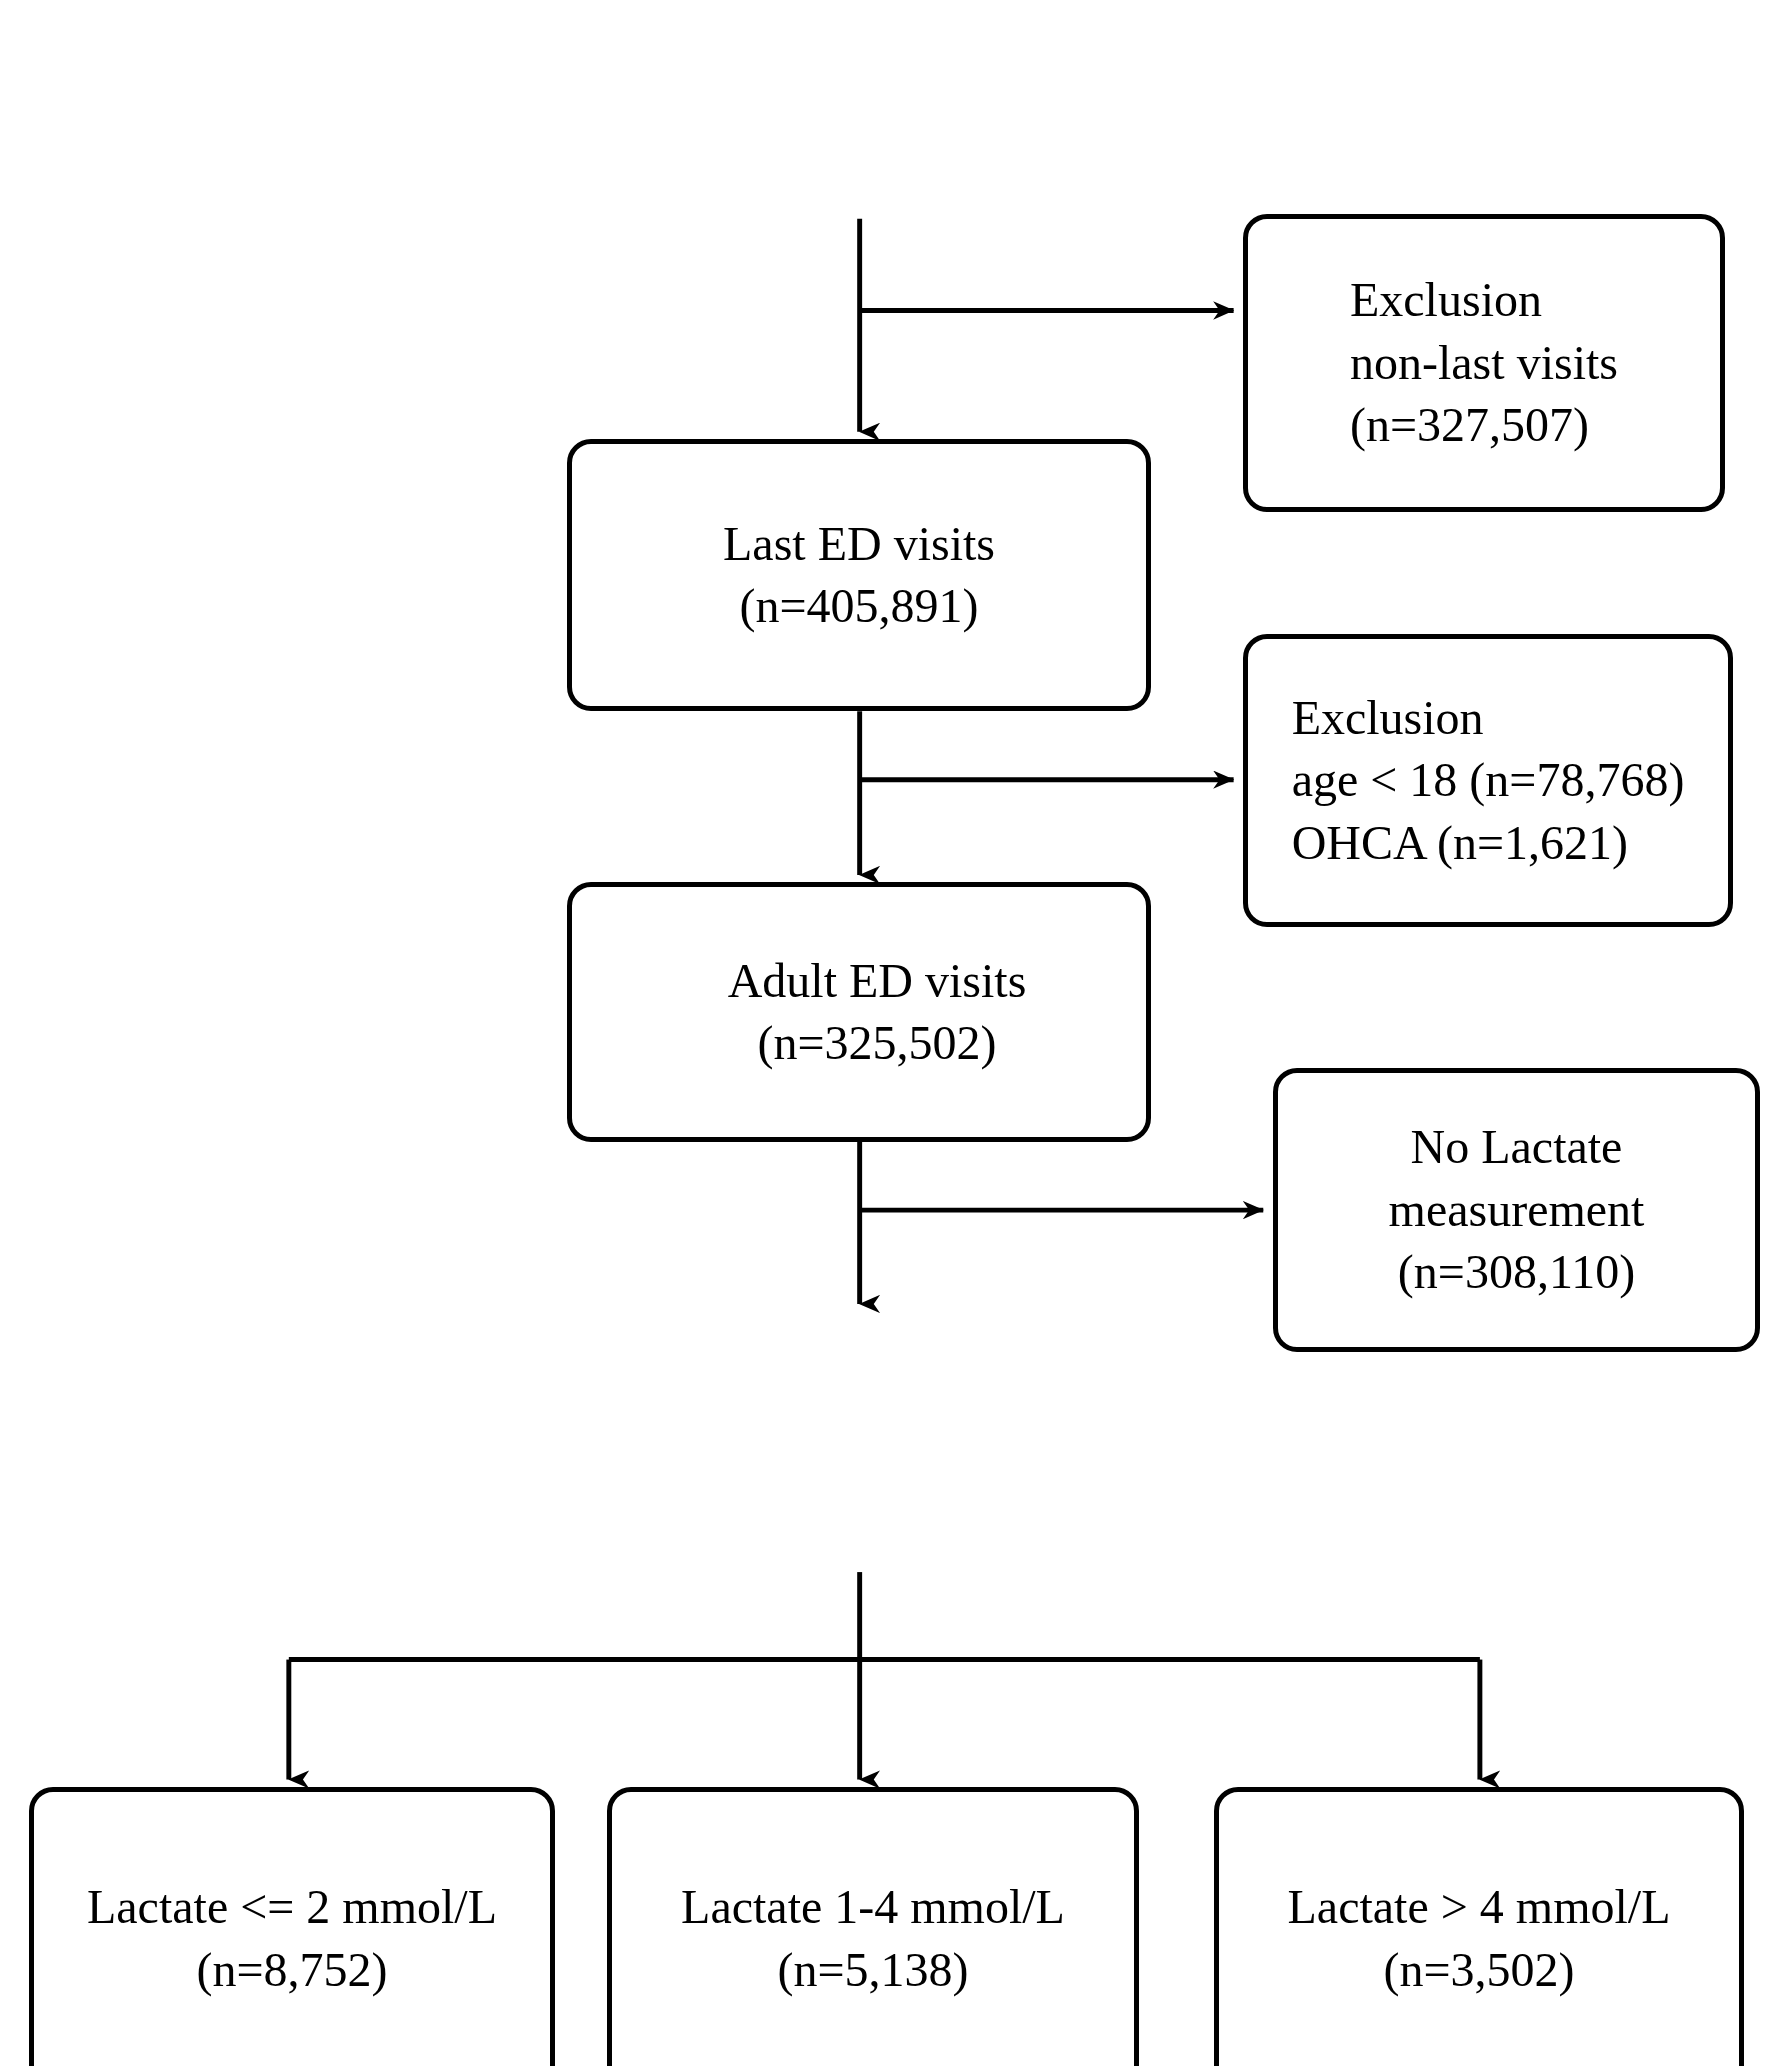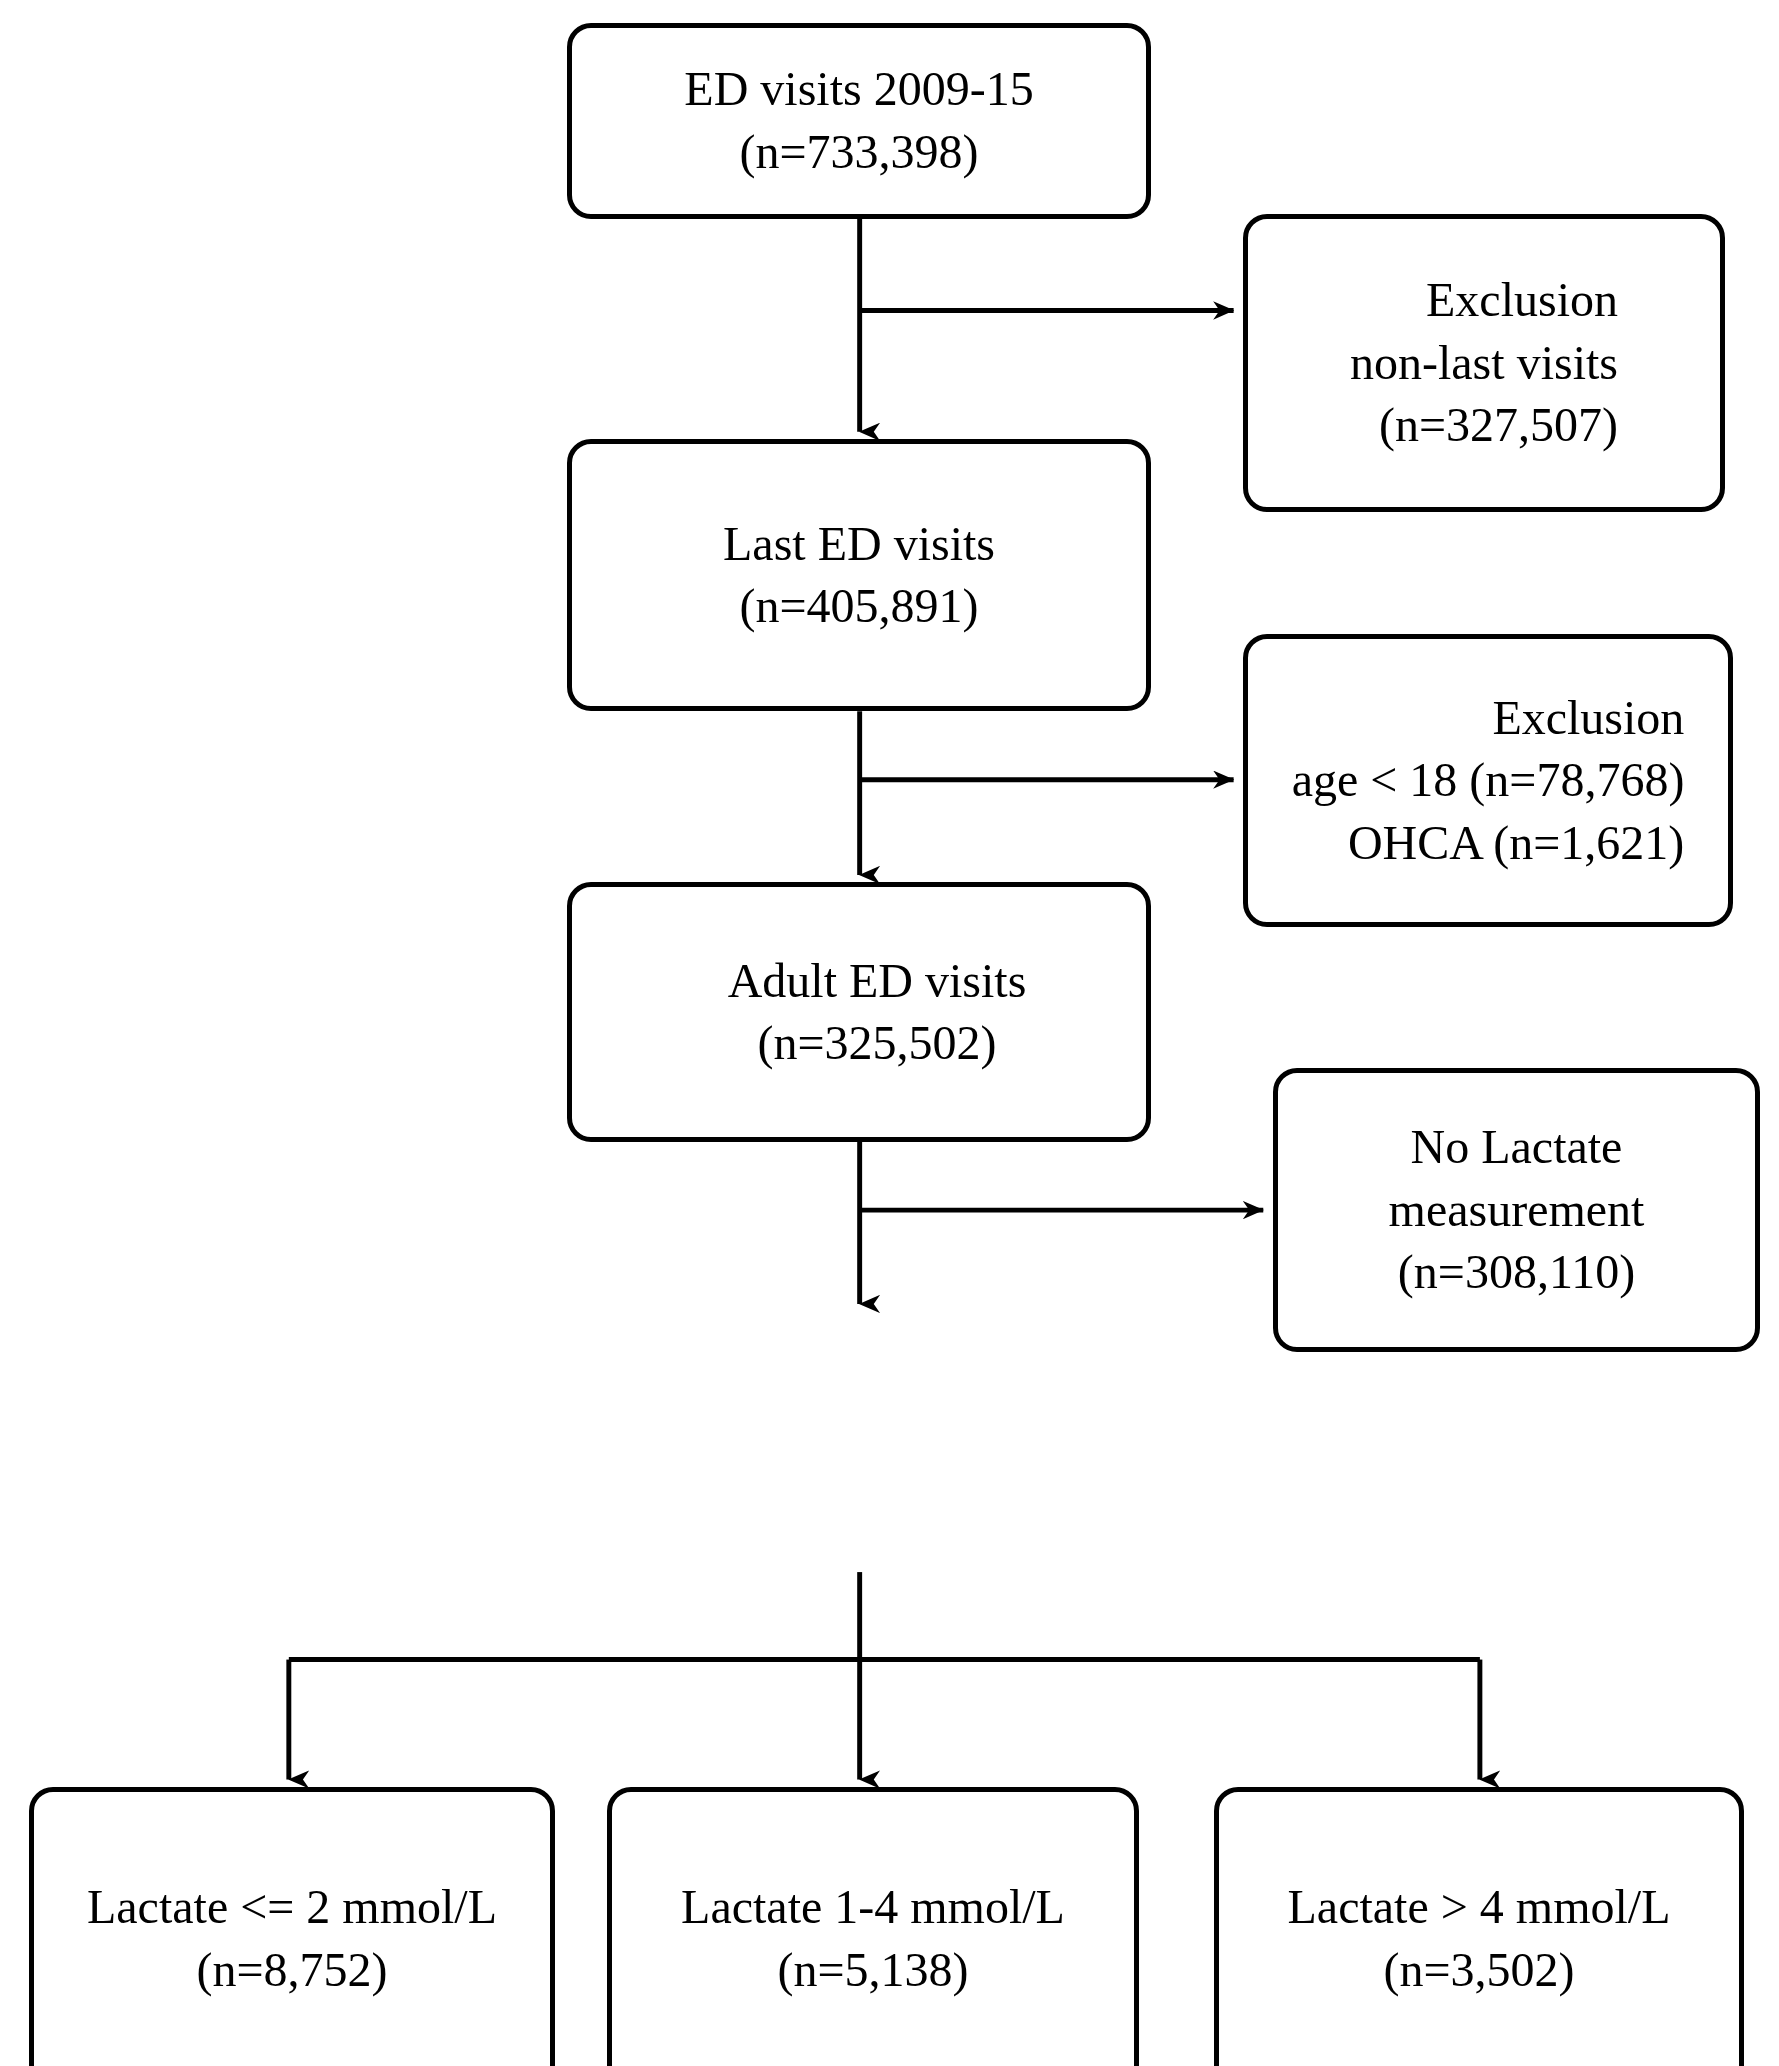--- a/index.html
+++ b/index.html
@@ -38,21 +38,21 @@
   }
   .node-text {
     font-family: "Liberation Serif", "DejaVu Serif", serif;
     font-size: 48px;
     line-height: 1.30;
     color: #000000;
     white-space: pre-line;
     padding: 0 10px;
   }
   .align-center .node-text { text-align: center; }
-  .align-left  .node-text { text-align: right; }
+  .align-left  .node-text { text-align: left; }
 </style>
 </head>
 <body>
 
 <div id="flow-root">
 
   <svg id="flow-svg" viewBox="0 0 2522 2928">
     <defs>
       <marker id="arrow-down" markerWidth="26" markerHeight="30" refX="13" refY="29" orient="auto" markerUnits="userSpaceOnUse">
         <path d="M 0,0 L 13,30 L 26,0 L 13,9 Z" fill="#000000"></path>
@@ -74,24 +74,20 @@
 
     <line x1="1218" y1="1715" x2="1790" y2="1715" stroke="#000000" stroke-width="7" marker-end="url(#arrow-right)"></line>
 
     <line x1="1218" y1="2228" x2="1218" y2="2352" stroke="#000000" stroke-width="7"></line>
     <line x1="409" y1="2352" x2="2097" y2="2352" stroke="#000000" stroke-width="7"></line>
     <line x1="409" y1="2352" x2="409" y2="2522" stroke="#000000" stroke-width="7" marker-end="url(#arrow-down)"></line>
     <line x1="1218" y1="2352" x2="1218" y2="2522" stroke="#000000" stroke-width="7" marker-end="url(#arrow-down)"></line>
     <line x1="2097" y1="2352" x2="2097" y2="2522" stroke="#000000" stroke-width="7" marker-end="url(#arrow-down)"></line>
   </svg>
 
-  <div class="node-box align-center" style="left:567px; top:22.6px; width:584px; height:196px;">
-    <div class="node-text">ED visits 2009-15
-(n=733,398)</div>
-  </div>
 
   <div class="node-box align-left" style="left:1243px; top:214px; width:482px; height:298px;">
     <div class="node-text">Exclusion
 non-last visits
 (n=327,507)</div>
   </div>
 
   <div class="node-box align-center" style="left:567px; top:439px; width:584px; height:272px;">
     <div class="node-text">Last ED visits
 (n=405,891)</div>

